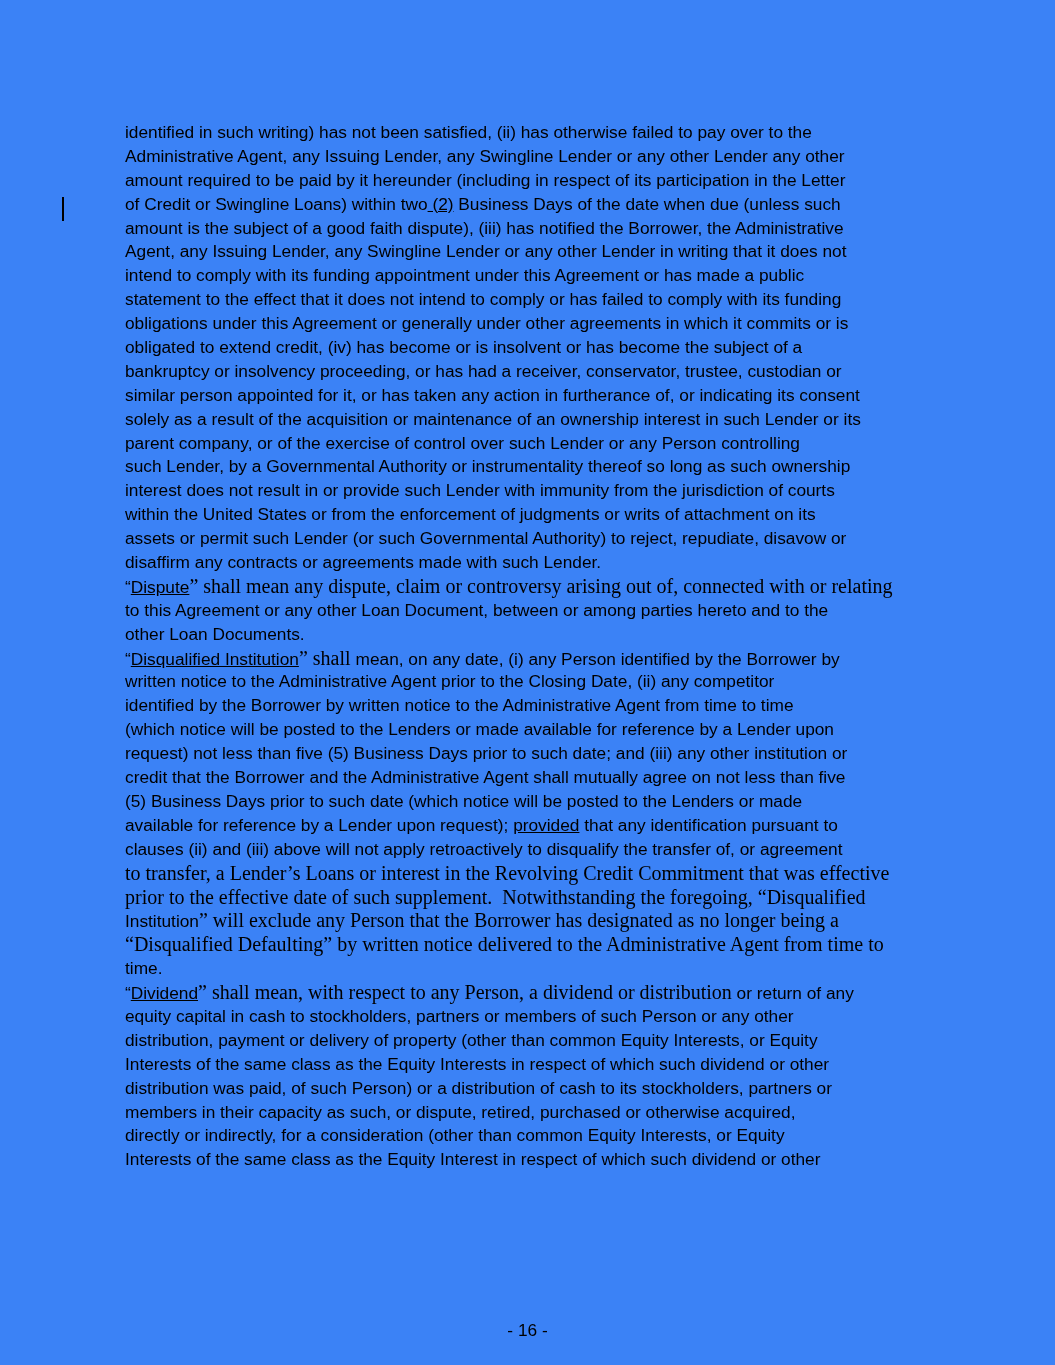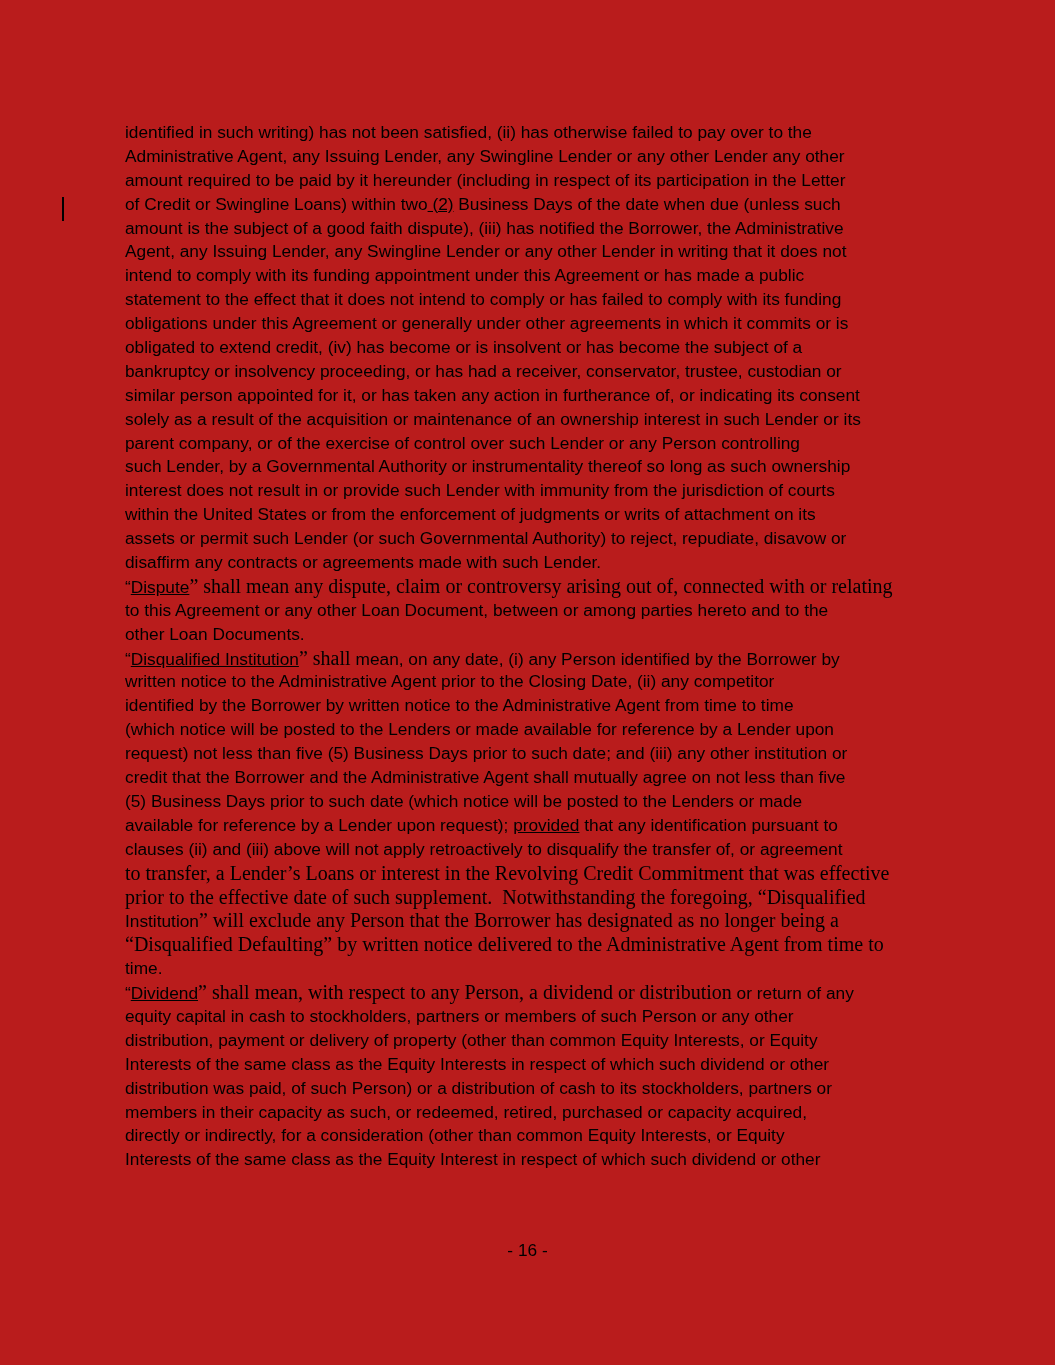--- a/index.html
+++ b/index.html
@@ -11,21 +11,21 @@
     width: 1055px;
     height: 1365px;
     position: relative;
     overflow: hidden;
   }
   .page {
     position: absolute;
     left: 0; top: 0;
     width: 1055px;
     height: 1365px;
-    background: #b91c1c;
+    background: #3b82f6;
   }
   .change-bar {
     position: absolute;
     left: 62px;
     top: 197px;
     width: 2px;
     height: 24px;
     background: #000000;
   }
   .textblock {
@@ -44,21 +44,21 @@
   }
   .line span { display: inline; }
   .serif {
     font-family: "Liberation Serif", serif;
     font-size: 20px;
   }
   .u { text-decoration: underline; }
   .footer {
     position: absolute;
     left: 0;
-    top: 1240px;
+    top: 1320px;
     width: 1055px;
     text-align: center;
     color: #000000;
     font-family: "Liberation Sans", sans-serif;
     font-size: 17.3px;
   }
 </style>
 </head>
 <body>
 
@@ -99,18 +99,18 @@
       <div class="line"><span class="serif">to transfer, a Lender’s Loans or interest in the Revolving Credit Commitment that was effective</span></div>
       <div class="line"><span class="serif">prior to the effective date of such supplement.  Notwithstanding the foregoing, “Disqualified</span></div>
       <div class="line"><span>Institution</span><span class="serif">” will exclude any Person that the Borrower has designated as no longer being a</span></div>
       <div class="line"><span class="serif">“Disqualified Defaulting” by written notice delivered to the Administrative Agent from time to</span></div>
       <div class="line"><span>time.</span></div>
       <div class="line"><span>“</span><span class="u">Dividend</span><span class="serif">” shall mean, with respect to any Person, a dividend or distribution</span><span> or return of any</span></div>
       <div class="line"><span>equity capital in cash to stockholders, partners or members of such Person or any other</span></div>
       <div class="line"><span>distribution, payment or delivery of property (other than common Equity Interests, or Equity</span></div>
       <div class="line"><span>Interests of the same class as the Equity Interests in respect of which such dividend or other</span></div>
       <div class="line"><span>distribution was paid, of such Person) or a distribution of cash to its stockholders, partners or</span></div>
-      <div class="line"><span>members in their capacity as such, or redeemed, retired, purchased or capacity acquired,</span></div>
+      <div class="line"><span>members in their capacity as such, or dispute, retired, purchased or otherwise acquired,</span></div>
       <div class="line"><span>directly or indirectly, for a consideration (other than common Equity Interests, or Equity</span></div>
       <div class="line"><span>Interests of the same class as the Equity Interest in respect of which such dividend or other</span></div>
     </div>
   <div class="footer">- 16 -</div>
 </div>
 
 </body></html>

